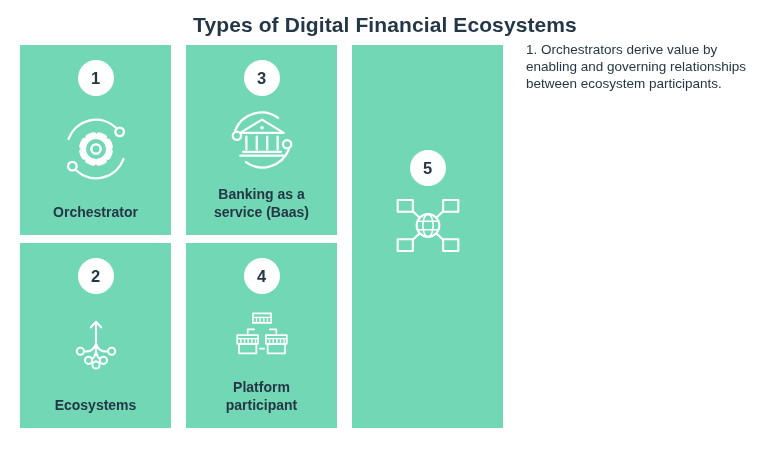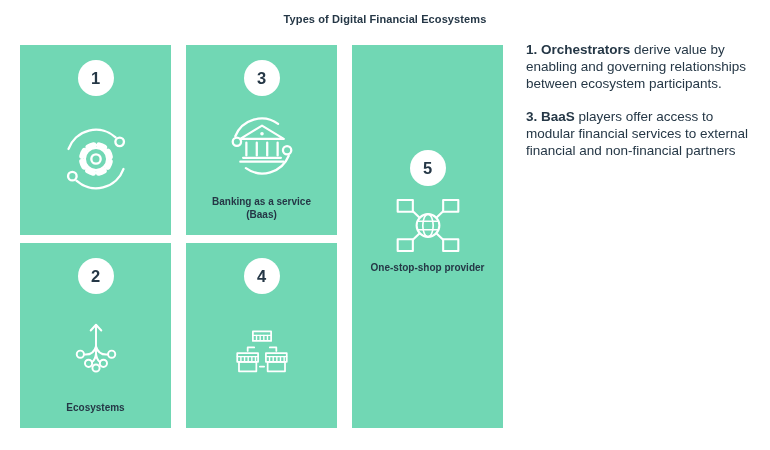--- a/index.html
+++ b/index.html
@@ -6,52 +6,52 @@
     --teal:#71D7B4;
     --navy:#253746;
   }
   html,body{margin:0;padding:0;background:#ffffff;}
   .canvas{
     position:relative;width:770px;height:450px;background:#ffffff;
     font-family:"Liberation Sans",sans-serif;overflow:hidden;
   }
   .title{
     position:absolute;top:13px;left:0;width:770px;text-align:center;
-    font-size:11px;font-weight:700;color:var(--navy);letter-spacing:.1px;
+    font-size:21px;font-weight:700;color:var(--navy);letter-spacing:.1px;
   }
   .card{
     position:absolute;background:var(--teal);
     display:flex;flex-direction:column;align-items:center;
     padding:15px 10px 14px;box-sizing:border-box;
   }
   .card-1{left:20px;top:45px;width:151px;height:190px;}
   .card-3{left:186px;top:45px;width:151px;height:190px;}
   .card-2{left:20px;top:243px;width:151px;height:185px;}
   .card-4{left:186px;top:243px;width:151px;height:185px;}
   .card-5{left:352px;top:45px;width:151px;height:383px;padding-top:105px;justify-content:flex-start;}
   .badge{
     width:36px;height:36px;border-radius:50%;background:#ffffff;color:var(--navy);
     font-weight:700;font-size:16.5px;display:flex;align-items:center;justify-content:center;
     flex:0 0 auto;
   }
   .iconwrap{flex:1 1 auto;display:flex;align-items:center;justify-content:center;}
   .card-5 .iconwrap{flex:0 0 auto;margin:10px 0 6px;}
   .label{
-    font-weight:700;font-size:10px;color:var(--navy);text-align:center;
+    font-weight:700;font-size:14px;color:var(--navy);text-align:center;
     line-height:1.3;max-width:126px;flex:0 0 auto;
   }
   svg.ic{display:block;}
   svg.ic *{stroke:#ffffff;fill:none;stroke-linecap:round;stroke-linejoin:round;}
   svg.ic .fil{fill:#ffffff;stroke:none;}
   .descs{
     position:absolute;left:526px;top:41px;width:224px;color:var(--navy);
     font-size:13.5px;line-height:17px;
   }
   .desc{margin:0 0 16px 0;}
-  .desc b{font-weight:700;text-align:center;}
+  .desc b{font-weight:400;text-align:center;}
 </style>
 </head>
 <body>
 
 <div class="canvas">
 
   <div class="title">Types of Digital Financial Ecosystems</div>
 
   <div class="card card-1">
     <div class="badge">1</div>
@@ -59,20 +59,21 @@
       <svg class="ic" width="74" height="74" viewBox="0 0 76 76">
         <circle cx="38" cy="38" r="14.5" stroke-width="6" stroke-dasharray="5.69 5.7" transform="rotate(11 38 38)" stroke-linecap="butt"></circle>
         <circle cx="38" cy="38" r="11.5" stroke-width="2.4"></circle>
         <circle cx="38" cy="38" r="4.8" stroke-width="2.4"></circle>
         <path d="M9.8 27.7 A30 30 0 0 1 58.1 15.7" stroke-width="2.4"></path>
         <circle cx="62.3" cy="20.4" r="4.4" stroke-width="2.4"></circle>
         <path d="M66.2 48.3 A30 30 0 0 1 17.9 60.3" stroke-width="2.4"></path>
         <circle cx="13.7" cy="55.6" r="4.4" stroke-width="2.4"></circle>
       </svg>
     </div>
+    <div class="label">Orchestrator</div>
   </div>
 
   <div class="card card-3">
     <div class="badge">3</div>
     <div class="iconwrap">
       <svg class="ic" width="72" height="72" viewBox="0 0 76 76">
         <path d="M15 30.5 L38 16.5 L61 30.5 Z" stroke-width="2.2"></path>
         <circle class="fil" cx="38" cy="25" r="1.9"></circle>
         <line x1="21.5" y1="34.5" x2="21.5" y2="48" stroke-width="2.4"></line>
         <line x1="32.5" y1="34.5" x2="32.5" y2="48" stroke-width="2.4"></line>
@@ -133,41 +134,40 @@
         <line x1="46.7" y1="41" x2="46.7" y2="46" stroke-width="1.6"></line>
         <line x1="50.9" y1="41" x2="50.9" y2="46" stroke-width="1.6"></line>
         <line x1="55.1" y1="41" x2="55.1" y2="46" stroke-width="1.6"></line>
         <line x1="59.3" y1="41" x2="59.3" y2="46" stroke-width="1.6"></line>
         <line x1="63.5" y1="41" x2="63.5" y2="46" stroke-width="1.6"></line>
         <rect x="44.5" y="47" width="20" height="11" stroke-width="2"></rect>
         <line x1="35.5" y1="52.5" x2="40.5" y2="52.5" stroke-width="2"></line>
       </svg>
     </div>
     <div class="badge" style="order:1">4</div>
+    <div class="label" style="order:3">Platform participant</div>
   </div>
 
   <div class="card card-5">
     <div class="badge">5</div>
     <div class="iconwrap">
       <svg class="ic" width="72" height="59" viewBox="0 0 76 62">
         <rect x="6" y="4" width="16" height="12.5" stroke-width="2.2"></rect>
         <rect x="54" y="4" width="16" height="12.5" stroke-width="2.2"></rect>
         <rect x="6" y="45.5" width="16" height="12.5" stroke-width="2.2"></rect>
         <rect x="54" y="45.5" width="16" height="12.5" stroke-width="2.2"></rect>
         <circle cx="38" cy="31" r="12" stroke-width="2.2"></circle>
         <ellipse cx="38" cy="31" rx="5.5" ry="12" stroke-width="1.7"></ellipse>
         <line x1="27.6" y1="26.5" x2="48.4" y2="26.5" stroke-width="1.7"></line>
         <line x1="27.6" y1="35.5" x2="48.4" y2="35.5" stroke-width="1.7"></line>
         <line x1="29.2" y1="22.8" x2="22" y2="16" stroke-width="2.2"></line>
         <line x1="46.8" y1="22.8" x2="54" y2="16" stroke-width="2.2"></line>
         <line x1="29.2" y1="39.2" x2="22" y2="46" stroke-width="2.2"></line>
         <line x1="46.8" y1="39.2" x2="54" y2="46" stroke-width="2.2"></line>
       </svg>
     </div>
-    <div class="label">One-stop-shop provider</div>
   </div>
 
   <div class="descs">
     <p class="desc"><b>1. Orchestrators</b><span> derive value by enabling and governing relationships between ecosystem participants.</span></p>
-    <p class="desc"><b>3. BaaS</b><span> players offer access to modular financial services to external financial and non-financial partners</span></p>
   </div>
 
 </div>
 
 </body></html>

